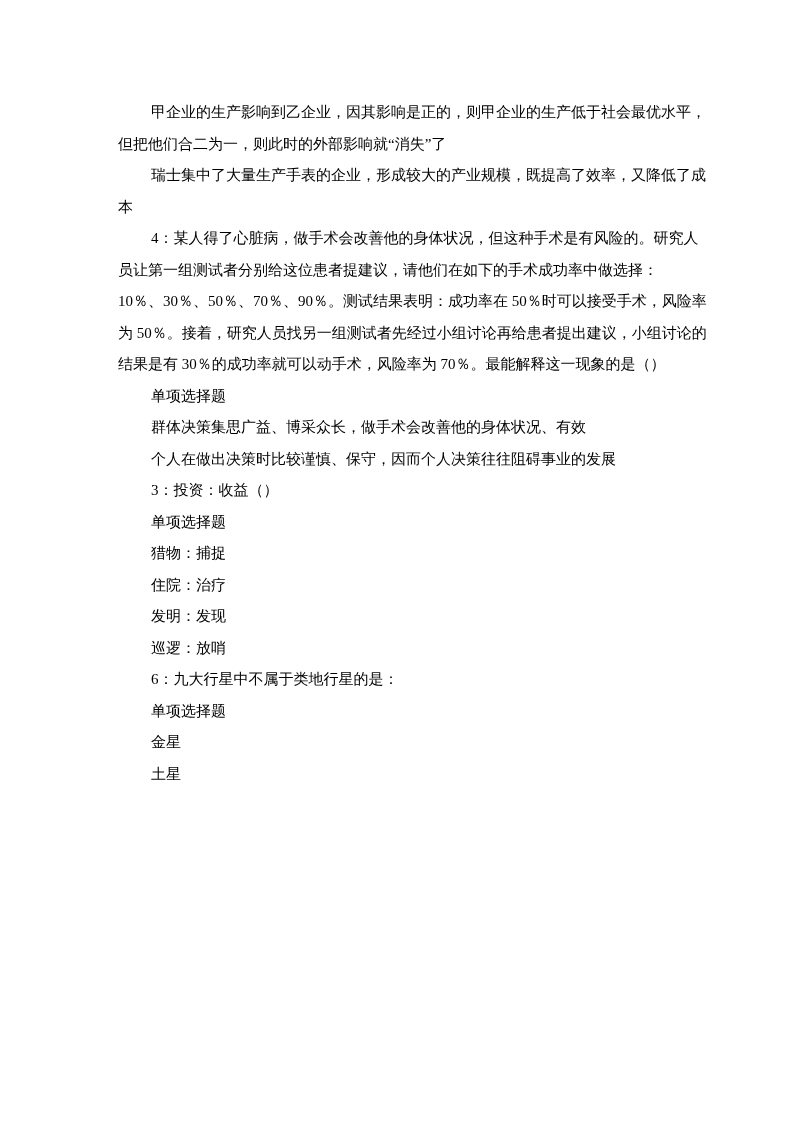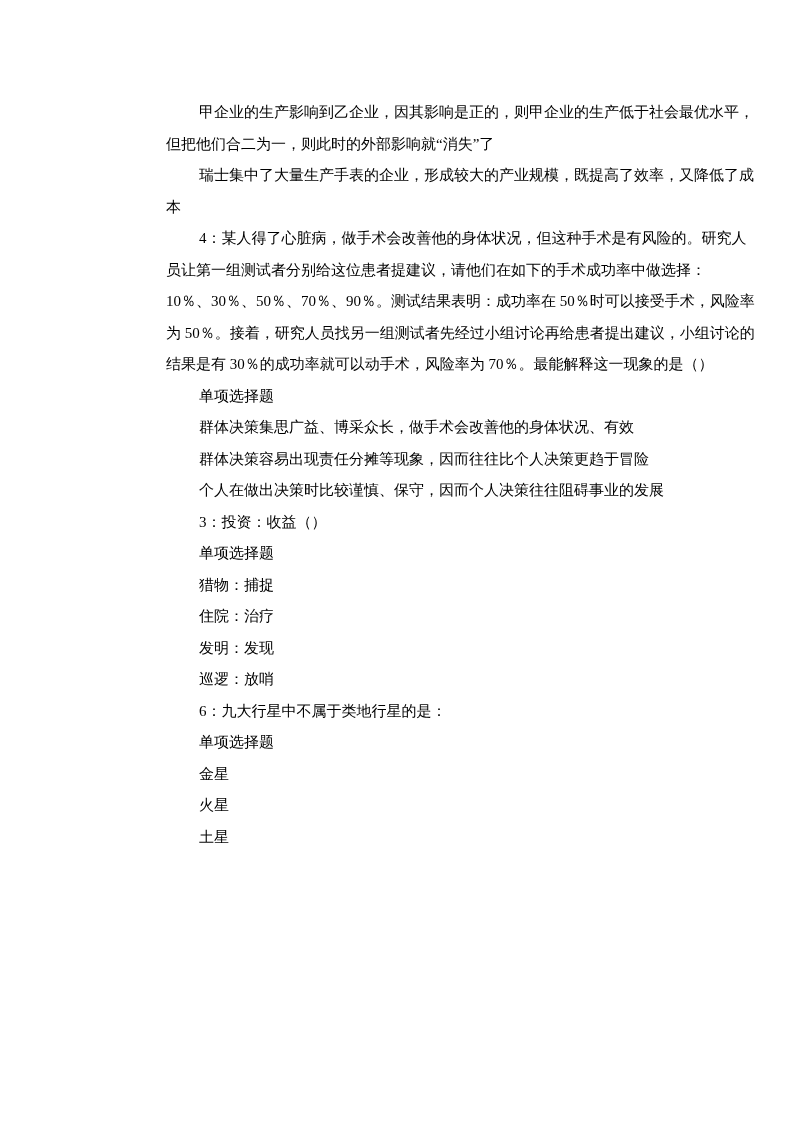--- a/index.html
+++ b/index.html
@@ -29,21 +29,20 @@
     font-weight: normal;
   }
   .para.large {
     font-size: 17px;
   }
   .line {
     display: block;
     line-height: 31.5px;
     white-space: nowrap;
     letter-spacing: 0;
-    margin-left: 48px;
   }
   .line.indent {
     padding-left: 33px;
   }
 </style>
 </head>
 <body>
 
 <div class="page">
   <div class="content" id="content">
@@ -62,23 +61,20 @@
         <span class="line">为 50％。接着，研究人员找另一组测试者先经过小组讨论再给患者提出建议，小组讨论的</span>
         <span class="line">结果是有 30％的成功率就可以动手术，风险率为 70％。最能解释这一现象的是（）</span>
       </p>
       <p class="para">
         <span class="line indent">单项选择题</span>
       </p>
       <p class="para">
         <span class="line indent">群体决策集思广益、博采众长，做手术会改善他的身体状况、有效</span>
       </p>
       <p class="para">
-        <span class="line indent">群体决策容易出现责任分摊等现象，因而往往比个人决策更趋于冒险</span>
-      </p>
-      <p class="para">
         <span class="line indent">个人在做出决策时比较谨慎、保守，因而个人决策往往阻碍事业的发展</span>
       </p>
       <p class="para">
         <span class="line indent">3：投资：收益（）</span>
       </p>
       <p class="para">
         <span class="line indent">单项选择题</span>
       </p>
       <p class="para">
         <span class="line indent">猎物：捕捉</span>
@@ -95,19 +91,16 @@
       <p class="para">
         <span class="line indent">6：九大行星中不属于类地行星的是：</span>
       </p>
       <p class="para">
         <span class="line indent">单项选择题</span>
       </p>
       <p class="para">
         <span class="line indent">金星</span>
       </p>
       <p class="para">
-        <span class="line indent">火星</span>
-      </p>
-      <p class="para">
         <span class="line indent">土星</span>
       </p>
     </div>
 </div>
 
 </body></html>

